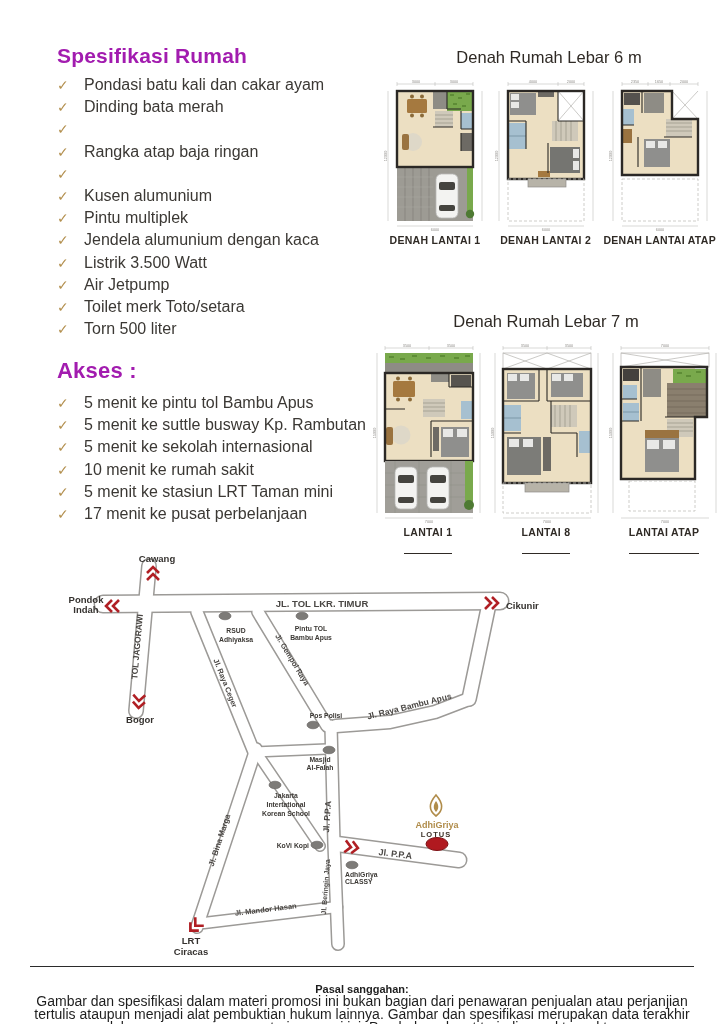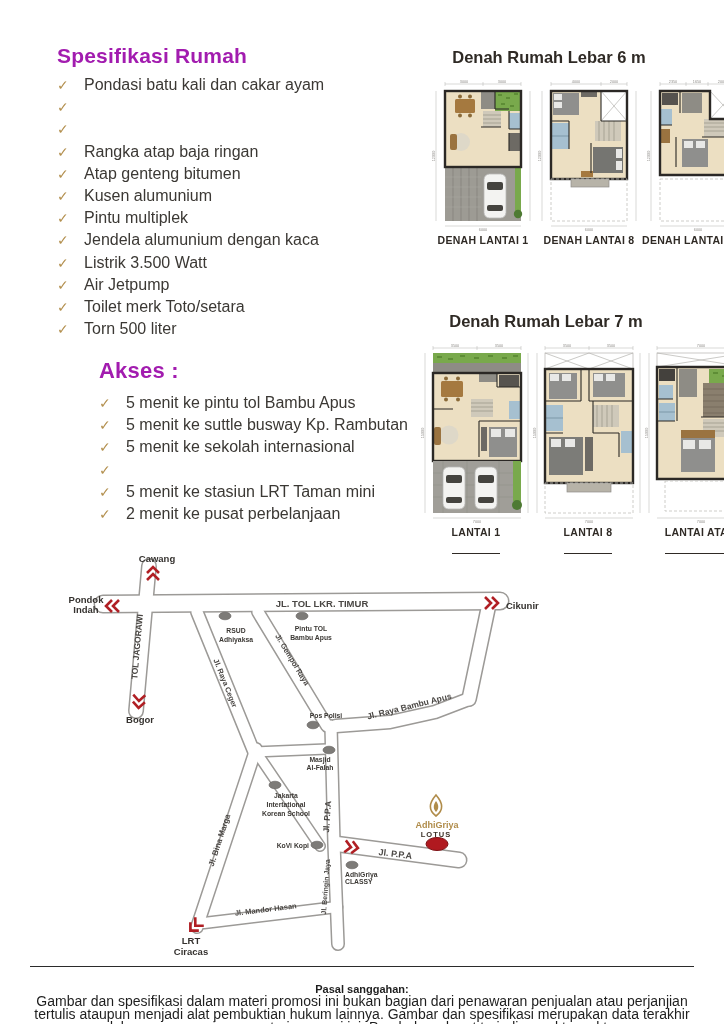--- a/index.html
+++ b/index.html
@@ -2,32 +2,32 @@
 <html><head>
 <meta charset="utf-8">
 <style>
   * { margin:0; padding:0; box-sizing:border-box; }
   html,body { background:#ffffff; }
   body { font-family:"Liberation Sans", sans-serif; color:#3b3834; }
   .page { position:relative; width:724px; height:1024px; background:#fff; overflow:hidden; margin:0 auto; }
 
   
   .spec { position:absolute; left:57px; top:44px; width:318px; }
-  .akses { position:absolute; left:57px; top:358px; width:330px;margin-left:42px; }
+  .akses { position:absolute; left:57px; top:358px; width:330px; }
   .gold-heading { color:#a21caf; font-weight:bold; font-size:21px; letter-spacing:.2px; margin-bottom:6px; }
   .akses .gold-heading { font-size:22px; margin-bottom:8px; }
   ul.checklist { list-style:none; }
   ul.checklist li { display:flex; align-items:baseline; font-size:16px; line-height:22.2px; color:#3b3834; }
   ul.checklist .chk { width:27px; flex:0 0 27px; color:#b3904f; font-size:14px; }
 
   
   .denah6 { position:absolute; left:382px; top:48px; width:334px; }
   .denah7 { position:absolute; left:372px; top:312px; width:348px; }
-  .denah-title { text-align:center; font-weight:bold; font-size:16.5px; color:#2f2a25; margin-bottom:11px; }
-  .plan-row { display:flex; justify-content:space-between; align-items:flex-start;margin-left:48px; }
+  .denah-title { text-align:center; font-weight:normal; font-size:16.5px; color:#2f2a25; margin-bottom:11px; }
+  .plan-row { display:flex; justify-content:space-between; align-items:flex-start; }
   .plan { display:flex; flex-direction:column; align-items:center; }
   .plan-label { font-weight:bold; font-size:10.5px; color:#2f2a25; letter-spacing:.3px; margin-top:2px; white-space:nowrap; }
   .plan-label.underline { border-bottom:1.6px solid #2f2a25; padding-bottom:15px; }
 
   svg text { font-family:"Liberation Sans", sans-serif; }
   .dim { stroke:#b3b1ad; stroke-width:.5; fill:none; }
   .dimtxt { font-size:3.8px; fill:#8f8d89; }
   .wall { fill:none; stroke:#2b2825; stroke-width:2.4; }
   .wallthin { fill:none; stroke:#2b2825; stroke-width:1.1; }
   .stairline { stroke:#8f8a7c; stroke-width:.6; fill:none; }
@@ -55,31 +55,31 @@
 
   <div class="spec">
     <div class="gold-heading">Spesifikasi Rumah</div>
     <ul class="checklist">
       <li>
           <span class="chk">✓</span>
           <span>Pondasi batu kali dan cakar ayam</span>
         </li>
       <li>
           <span class="chk">✓</span>
+          <span>Dinding bata merah</span>
         </li>
       <li>
           <span class="chk">✓</span>
         </li>
       <li>
           <span class="chk">✓</span>
           <span>Rangka atap baja ringan</span>
         </li>
       <li>
           <span class="chk">✓</span>
-          <span>Atap genteng bitumen</span>
         </li>
       <li>
           <span class="chk">✓</span>
           <span>Kusen alumunium</span>
         </li>
       <li>
           <span class="chk">✓</span>
           <span>Pintu multiplek</span>
         </li>
       <li>
@@ -115,28 +115,29 @@
       <li>
           <span class="chk">✓</span>
           <span>5 menit ke suttle busway Kp. Rambutan</span>
         </li>
       <li>
           <span class="chk">✓</span>
           <span>5 menit ke sekolah internasional</span>
         </li>
       <li>
           <span class="chk">✓</span>
+          <span>10 menit ke rumah sakit</span>
         </li>
       <li>
           <span class="chk">✓</span>
           <span>5 menit ke stasiun LRT Taman mini</span>
         </li>
       <li>
           <span class="chk">✓</span>
-          <span>2 menit ke pusat perbelanjaan</span>
+          <span>17 menit ke pusat perbelanjaan</span>
         </li>
     </ul>
   </div>
 
   <div class="denah6">
     <div class="denah-title">Denah Rumah Lebar 6 m</div>
     <div class="plan-row">
 
       <div class="plan">
         <svg width="106" height="154" viewBox="0 0 106 154">
@@ -206,21 +207,21 @@
           <path d="M63 43 v20 M68 43 v20 M73 43 v20 M78 43 v20" class="stairline"></path>
           <rect x="57" y="69" width="30" height="26" fill="#757571"></rect>
           <rect x="80" y="71" width="6" height="9" fill="#e8e8e6"></rect>
             <rect x="80" y="83" width="6" height="9" fill="#e8e8e6"></rect>
           <rect x="45" y="93" width="12" height="6" fill="#a5793f"></rect>
           <rect x="15" y="13" width="76" height="88" class="wall"></rect>
           <path d="M65 13 V43 M65 43 H91 M15 43 H33 M33 43 V71 M55 65 V95" class="wallthin"></path>
           <rect x="35" y="101" width="38" height="8" fill="#b7b3a8" stroke="#8f8d89" stroke-width=".7"></rect>
           <rect x="15" y="101" width="76" height="42" class="dash"></rect>
         </svg>
-        <div class="plan-label">DENAH LANTAI 8</div>
+        <div class="plan-label">DENAH LANTAI 2</div>
       </div>
 
       <div class="plan">
         <svg width="106" height="154" viewBox="0 0 106 154">
           <line class="dim" x1="15" y1="6" x2="91" y2="6"></line>
             <line class="dim" x1="15" y1="4" x2="15" y2="8"></line>
             <line class="dim" x1="41" y1="4" x2="41" y2="8"></line>
             <line class="dim" x1="63" y1="4" x2="63" y2="8"></line>
             <line class="dim" x1="91" y1="4" x2="91" y2="8"></line>
           <text class="dimtxt" x="28" y="4.6" text-anchor="middle">2350</text>

